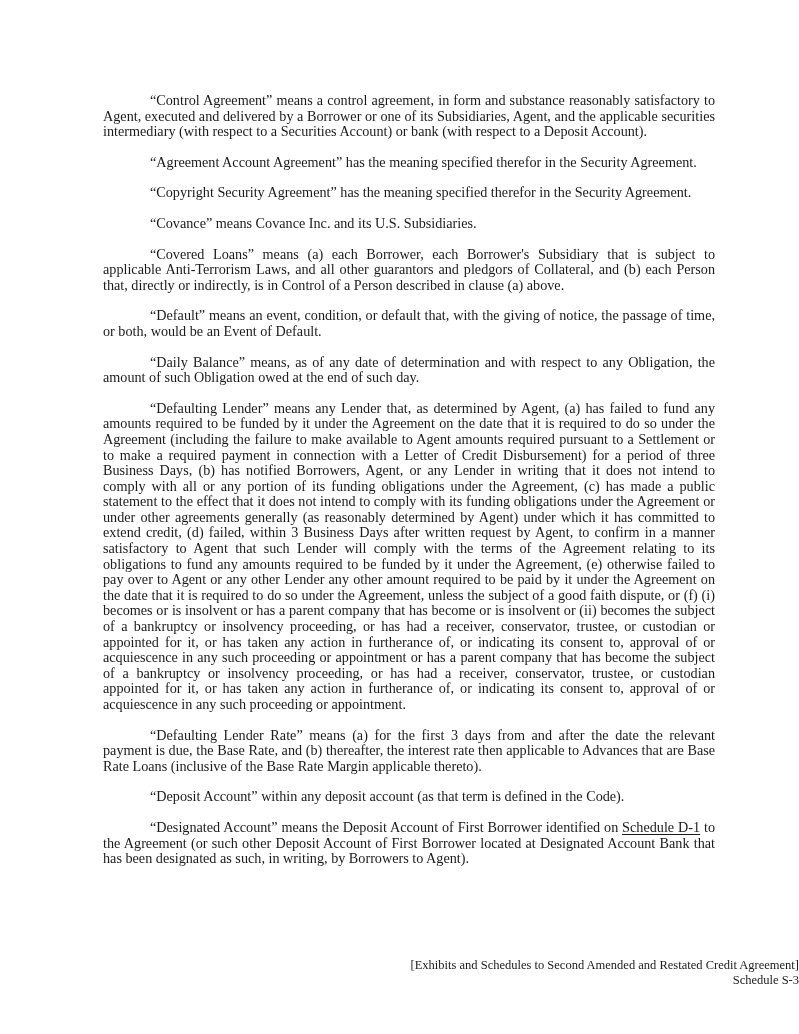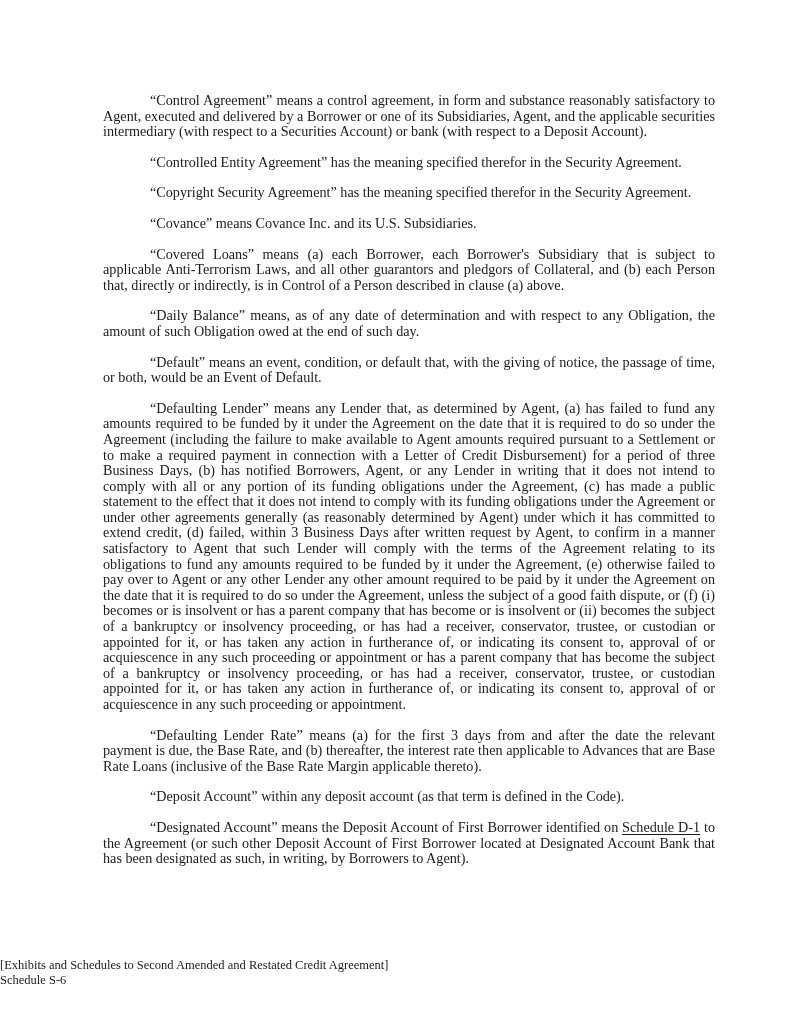--- a/index.html
+++ b/index.html
@@ -8,47 +8,47 @@
     font-family: "Liberation Serif", serif; color: #1a1a1a;
   }
   .page { position: absolute; left: 103px; top: 93px; width: 612px; }
   .para {
     font-size: 14.2px; line-height: 15.6px; text-align: justify;
     text-indent: 47px; margin: 0 0 15px 0;
   }
   .term { text-underline-offset: 2px; }
   .footer {
     position: absolute; left: 0; top: 958px; width: 799px;
-    text-align: left; font-size: 12.5px; line-height: 15px;
+    text-align: right; font-size: 12.5px; line-height: 15px;
   }
   .ref { text-decoration: underline; text-underline-offset: 2px; margin-top: 8px; }
 </style>
 </head>
 <body>
 
 <div class="page">
   <p class="para"><span>“</span><span class="term">Control Agreement</span><span>” means a control agreement, in form and substance reasonably satisfactory to Agent, executed and delivered by a Borrower or one of its Subsidiaries, Agent, and the applicable securities intermediary (with respect to a Securities Account) or bank (with respect to a Deposit Account).</span></p>
 
-  <p class="para"><span>“</span><span class="term">Controlled Entity Agreement</span><span>” has the meaning specified therefor in the Security Agreement.</span></p>
+  <p class="para"><span>“</span><span class="term">Agreement Account Agreement</span><span>” has the meaning specified therefor in the Security Agreement.</span></p>
 
   <p class="para"><span>“</span><span class="term">Copyright Security Agreement</span><span>” has the meaning specified therefor in the Security Agreement.</span></p>
 
   <p class="para"><span>“</span><span class="term">Covance</span><span>” means Covance Inc. and its U.S. Subsidiaries.</span></p>
 
   <p class="para"><span>“</span><span class="term">Covered Loans</span><span>” means (a) each Borrower, each Borrower's Subsidiary that is subject to applicable Anti-Terrorism Laws, and all other guarantors and pledgors of Collateral, and (b) each Person that, directly or indirectly, is in Control of a Person described in clause (a) above.</span></p>
 
+  <p class="para"><span>“</span><span class="term">Default</span><span>” means an event, condition, or default that, with the giving of notice, the passage of time, or both, would be an Event of Default.</span></p>
+
   <p class="para"><span>“</span><span class="term">Daily Balance</span><span>” means, as of any date of determination and with respect to any Obligation, the amount of such Obligation owed at the end of such day.</span></p>
-
-  <p class="para"><span>“</span><span class="term">Default</span><span>” means an event, condition, or default that, with the giving of notice, the passage of time, or both, would be an Event of Default.</span></p>
 
   <p class="para"><span>“</span><span class="term">Defaulting Lender</span><span>” means any Lender that, as determined by Agent, (a) has failed to fund any amounts required to be funded by it under the Agreement on the date that it is required to do so under the Agreement (including the failure to make available to Agent amounts required pursuant to a Settlement or to make a required payment in connection with a Letter of Credit Disbursement) for a period of three Business Days, (b) has notified Borrowers, Agent, or any Lender in writing that it does not intend to comply with all or any portion of its funding obligations under the Agreement, (c) has made a public statement to the effect that it does not intend to comply with its funding obligations under the Agreement or under other agreements generally (as reasonably determined by Agent) under which it has committed to extend credit, (d) failed, within 3 Business Days after written request by Agent, to confirm in a manner satisfactory to Agent that such Lender will comply with the terms of the Agreement relating to its obligations to fund any amounts required to be funded by it under the Agreement, (e) otherwise failed to pay over to Agent or any other Lender any other amount required to be paid by it under the Agreement on the date that it is required to do so under the Agreement, unless the subject of a good faith dispute, or (f) (i) becomes or is insolvent or has a parent company that has become or is insolvent or (ii) becomes the subject of a bankruptcy or insolvency proceeding, or has had a receiver, conservator, trustee, or custodian or appointed for it, or has taken any action in furtherance of, or indicating its consent to, approval of or acquiescence in any such proceeding or appointment or has a parent company that has become the subject of a bankruptcy or insolvency proceeding, or has had a receiver, conservator, trustee, or custodian appointed for it, or has taken any action in furtherance of, or indicating its consent to, approval of or acquiescence in any such proceeding or appointment.</span></p>
 
   <p class="para"><span>“</span><span class="term">Defaulting Lender Rate</span><span>” means (a) for the first 3 days from and after the date the relevant payment is due, the Base Rate, and (b) thereafter, the interest rate then applicable to Advances that are Base Rate Loans (inclusive of the Base Rate Margin applicable thereto).</span></p>
 
   <p class="para"><span>“</span><span class="term">Deposit Account</span><span>” within any deposit account (as that term is defined in the Code).</span></p>
 
   <p class="para"><span>“</span><span class="term">Designated Account</span><span>” means the Deposit Account of First Borrower identified on </span><span class="ref">Schedule D-1</span><span> to the Agreement (or such other Deposit Account of First Borrower located at Designated Account Bank that has been designated as such, in writing, by Borrowers to Agent).</span></p>
 </div>
 
 <div class="footer">
   <div>[Exhibits and Schedules to Second Amended and Restated Credit Agreement]</div>
-  <div>Schedule S-6</div>
+  <div>Schedule S-3</div>
 </div>
 
 </body></html>

